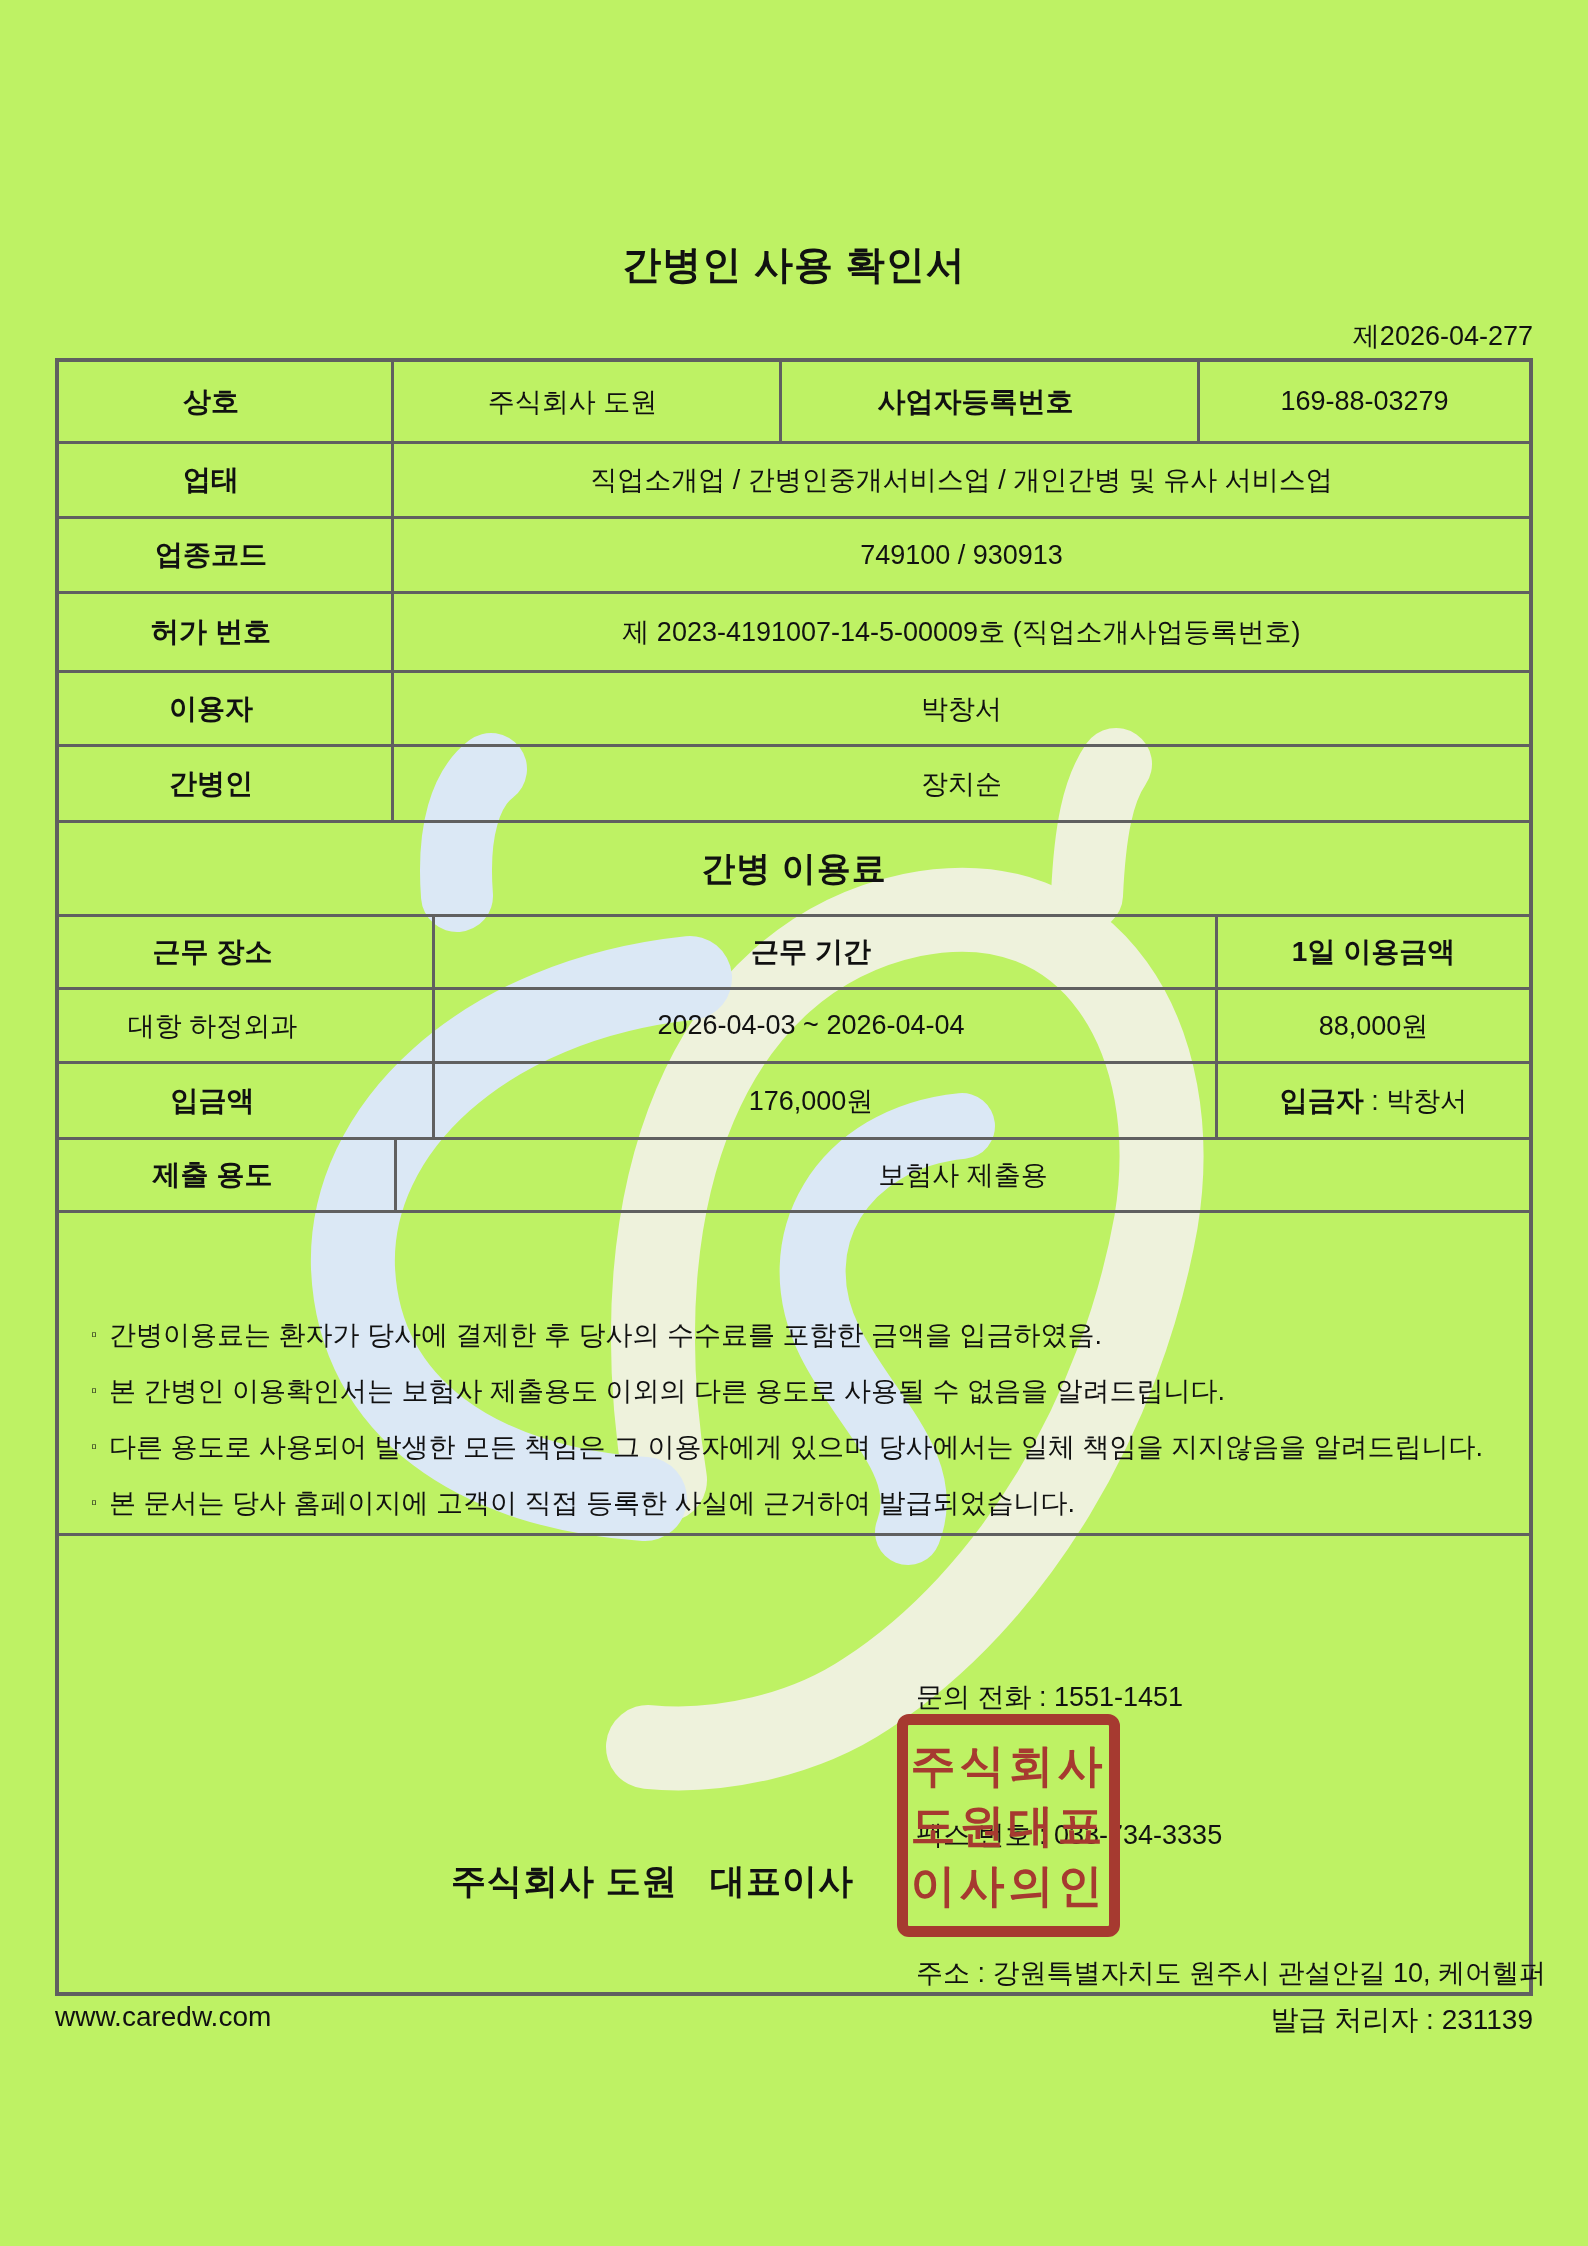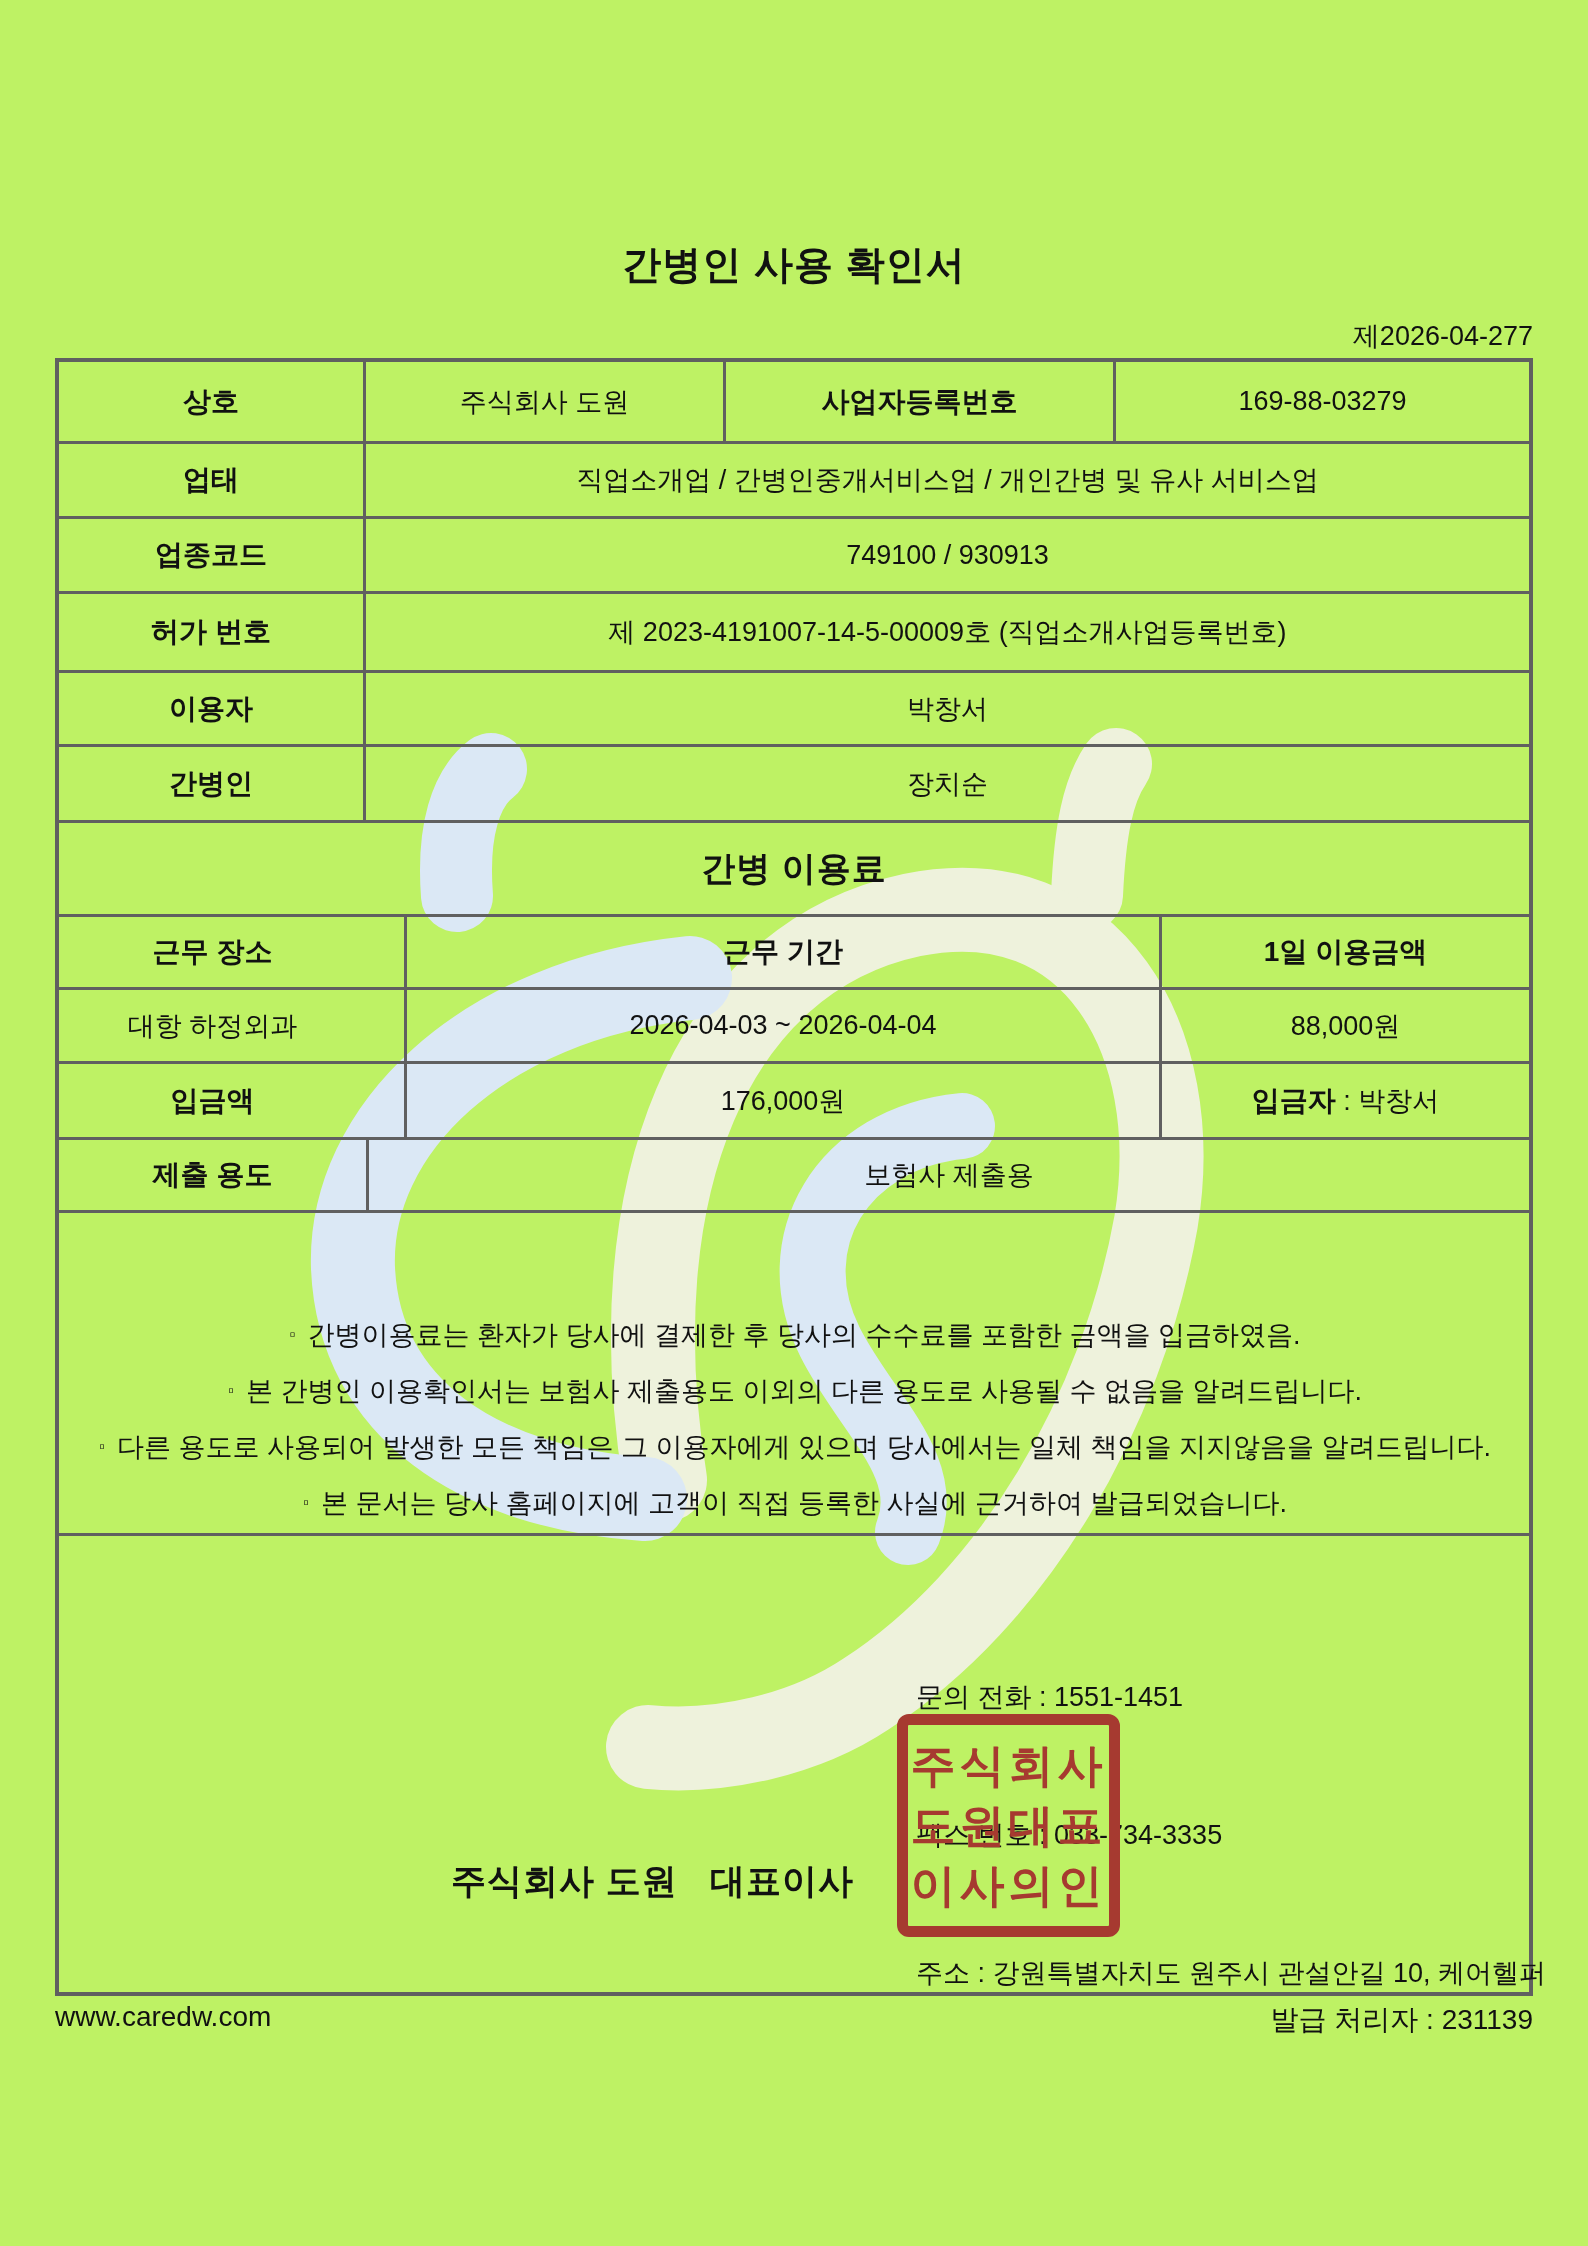--- a/index.html
+++ b/index.html
@@ -21,41 +21,41 @@
   .doc-no{
     position:absolute;top:318px;right:55px;
     font-size:27px;
   }
 
   .tbl{
     position:absolute;top:358px;left:55px;width:1478px;
     border:4px solid #606060;
     box-sizing:border-box;
   }
-  .row{display:flex;width:100%;}
+  .row{display:flex;width:100%;gap:28px;}
   .row + .row{border-top:3px solid #606060;}
   .c{
     box-sizing:border-box;
     display:flex;align-items:center;justify-content:center;
     text-align:center;
     flex:0 0 auto;
   }
   .c + .c{border-left:3px solid #606060;}
   .grow{flex:1 1 auto;}
   .w304{width:304px;} .w307{width:307px;} .w360{width:360px;} .w390{width:390px;} .w755{width:755px;margin-left:38px;}
   .h79{height:79px;} .h72{height:72px;} .h76{height:76px;} .h71{height:71px;}
   .h73{height:73px;} .h91{height:91px;} .h70{height:70px;} .h320{height:320px;} .h456{height:456px;}
   .lab{font-weight:bold;font-size:28px;}
   .val{font-size:27px;}
   .section-title{font-weight:bold;font-size:34px;letter-spacing:1px;}
 
   .notes-cell{
     display:block;
     padding:96px 30px 0 32px;
-    text-align:center;
+    text-align:left;
     font-size:27px;line-height:52px;
   }
   .note{white-space:nowrap;}
   .bullet{
     display:inline-block;
     font-size:17px;
     transform:translateY(-4px);
     margin-right:12px;
   }
 

